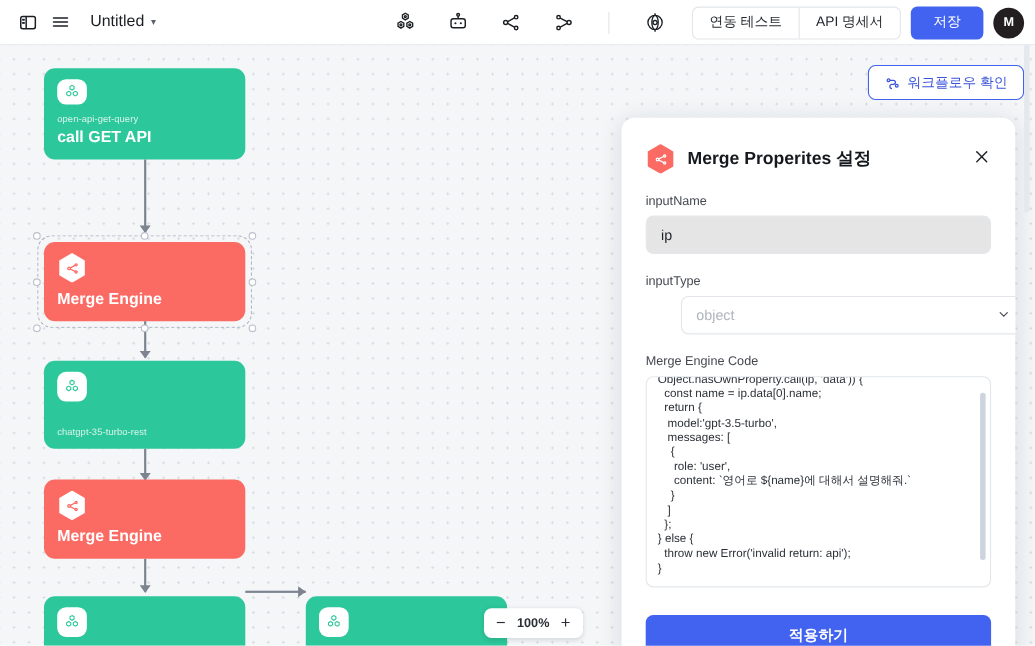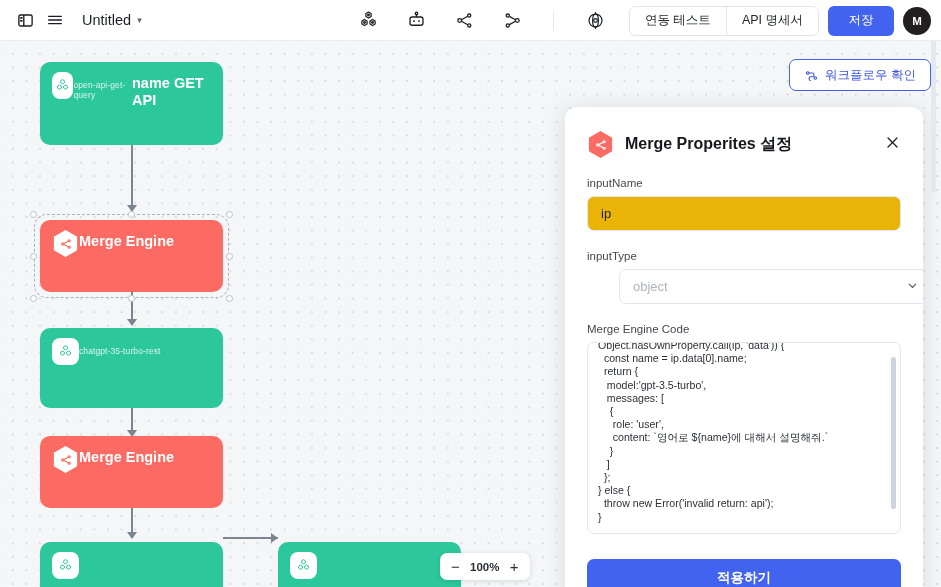--- a/index.html
+++ b/index.html
@@ -81,21 +81,21 @@
     height: 32px; padding: 0 14px;
     background: #fff; border: 1.4px solid #4263f0; border-radius: 7px;
     color: #3a53d8; font-size: 12.5px; font-weight: 500; cursor: pointer;
     z-index: 12;
   }
 
   
   .node {
     position: absolute; border-radius: 10px;
     padding: 10px 12px 11px;
-    display: flex; flex-direction: row;
+    display: flex; flex-direction: column;
     color: #fff; cursor: grab;
   }
   .node.teal { background: #2cc79a; }
   .node.red  { background: #fb6b64; }
   .node .nicon {
     width: 27px; height: 27px; background: #fff;
     display: flex; align-items: center; justify-content: center;
     margin-bottom: auto;
   }
   .node.teal .nicon { border-radius: 8px; }
@@ -166,21 +166,21 @@
     width: 22px; height: 22px; cursor: pointer;
     display: flex; align-items: center; justify-content: center; color: #1b1f24;
   }
   .field { padding: 0 22px; margin-top: 19px; }
   .field > label {
     display: block; font-size: 11.5px; color: #43484f; margin-bottom: 7px;
   }
   .field input[type=text] {
     width: 100%; height: 35px; border: 1px solid #e3e7eb; border-radius: 7px;
     padding: 0 13px; font-family: inherit; font-size: 13px; color: #20242a;
-    background: #eab308; outline: none;
+    background: #e5e5e5; outline: none;
   }
   .select {
     width: 100%; height: 35px; border: 1px solid #e3e7eb; border-radius: 7px;
     display: flex; align-items: center; padding: 0 13px;
     font-size: 13px; color: #aeb4bd; cursor: pointer; background: #fff; margin-left: 32px;
   }
   .select .chev { margin-left: auto; color: #4b5159; font-size: 11px; }
   .codebox {
     position: relative;
     width: 100%; height: 192px;
@@ -308,21 +308,21 @@
 
     <div class="node teal" style="left:40px; top:21px; width:183px; height:83px;">
       <div class="nicon">
         <svg width="15" height="15" viewBox="0 0 24 24" fill="none" stroke="#2cc79a" stroke-width="1.6">
           <path d="M12 2.6 15 4.4v3.2L12 9.4 9 7.6V4.4z"></path>
             <path d="M7.2 11.2l3 1.8v3.2l-3 1.8-3-1.8V13z"></path>
           <path d="M16.8 11.2l3 1.8v3.2l-3 1.8-3-1.8V13z"></path>
         </svg>
       </div>
       <div class="nsub">open-api-get-query</div>
-      <div class="nname">name GET API</div>
+      <div class="nname">call GET API</div>
     </div>
 
     <div class="edge" style="left:131px; top:104px; width:1.6px; height:66px;"></div>
     <div class="arrow-d" style="left:127px; top:164px;"></div>
 
     <div class="node red selected" style="left:40px; top:179px; width:183px; height:72px;">
       <div class="nicon">
         <svg width="14" height="14" viewBox="0 0 24 24" fill="none" stroke="#fb6b64" stroke-width="2">
           <circle cx="6.5" cy="12" r="2"></circle>
             <circle cx="17.5" cy="6.5" r="1.7"></circle>

